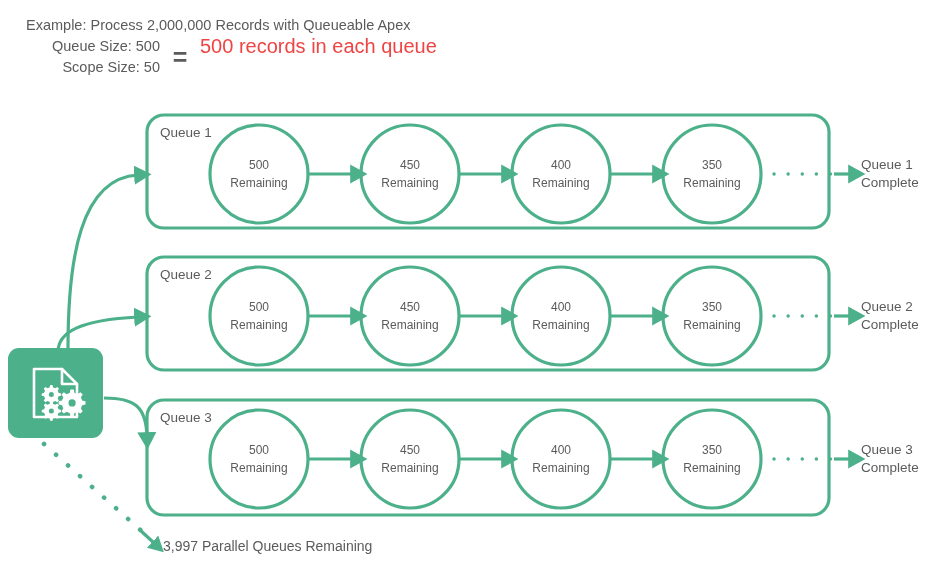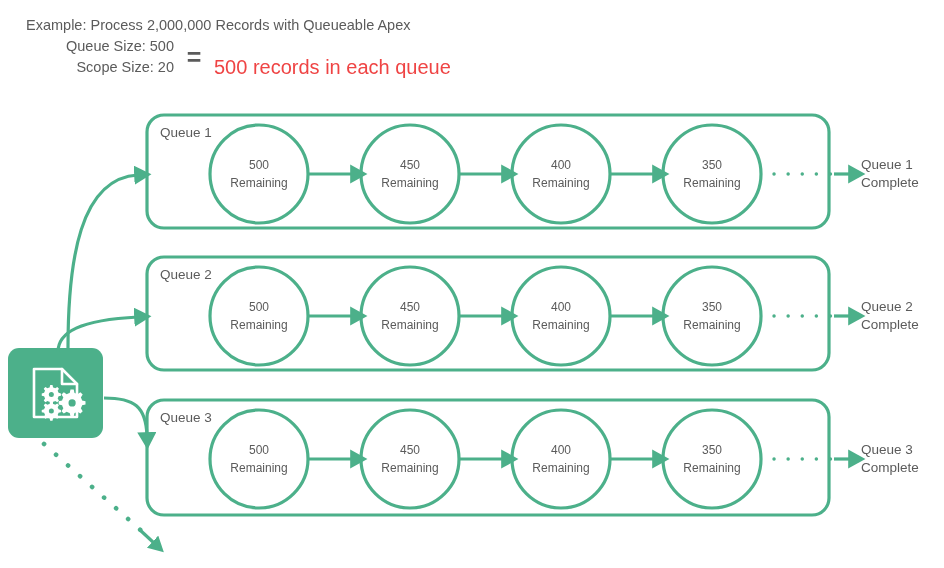--- a/index.html
+++ b/index.html
@@ -24,24 +24,24 @@
     position: absolute;
     left: 26px;
     top: 4px;
     font-size: 14.5px;
     color: #5b5b5b;
     white-space: nowrap;
     margin-top: 13px;
   }
   .legend {
     position: absolute;
-    left: 26px;
+    left: 12px;
     top: 36px;
     display: flex;
-    align-items: flex-end;
+    align-items: flex-start;
     gap: 0px;
   }
   .legend-left {
     text-align: right;
     font-size: 14.5px;
     line-height: 21px;
     color: #5b5b5b;
     width: 148px;
   }
   .legend-eq {
@@ -140,21 +140,21 @@
 </head>
 <body>
 
 <div class="stage">
 
   <div class="title">Example: Process 2,000,000 Records with Queueable Apex</div>
 
   <div class="legend">
     <div class="legend-left">
       <div>Queue Size: 500</div>
-      <div>Scope Size: 20</div>
+      <div>Scope Size: 50</div>
     </div>
     <div class="legend-eq">=</div>
     <div class="legend-right">
       <div>500 records in each queue</div>
     </div>
   </div>
 
   <svg class="canvas" viewBox="0 0 944 568">
     <defs>
       <marker id="ah" markerWidth="9" markerHeight="9" refX="1.2" refY="3" orient="auto" markerUnits="strokeWidth">
@@ -288,14 +288,15 @@
   </div>
   <div class="complete" style="left:861px; top:298px;">
     <div>Queue 2</div>
     <div>Complete</div>
   </div>
   <div class="complete" style="left:861px; top:441px;">
     <div>Queue 3</div>
     <div>Complete</div>
   </div>
 
+  <div class="remaining-note" style="left:163px; top:538px;">3,997 Parallel Queues Remaining</div>
 
 </div>
 
 </body></html>

